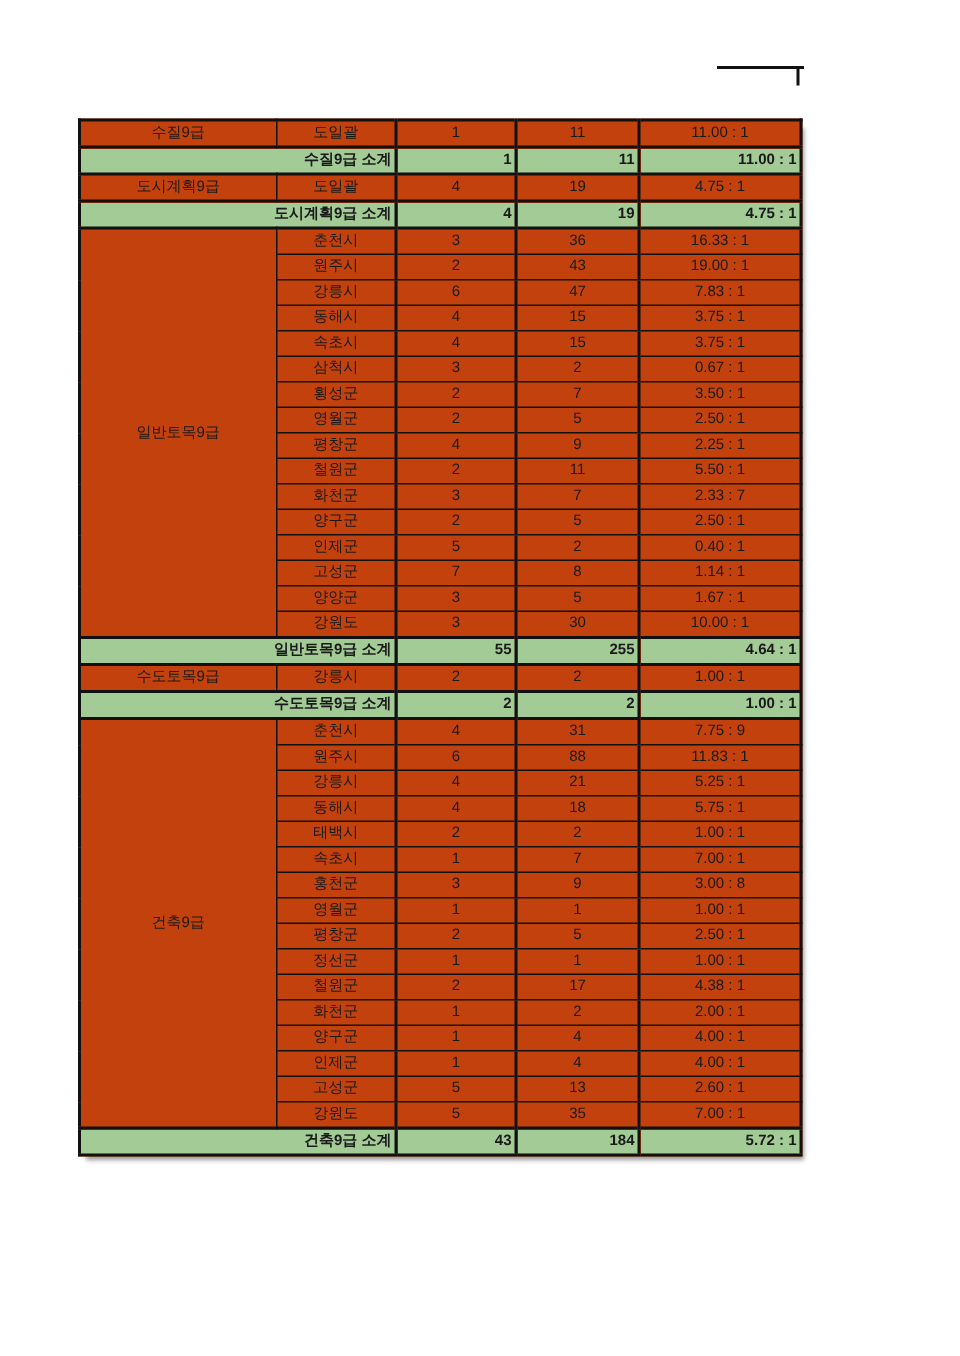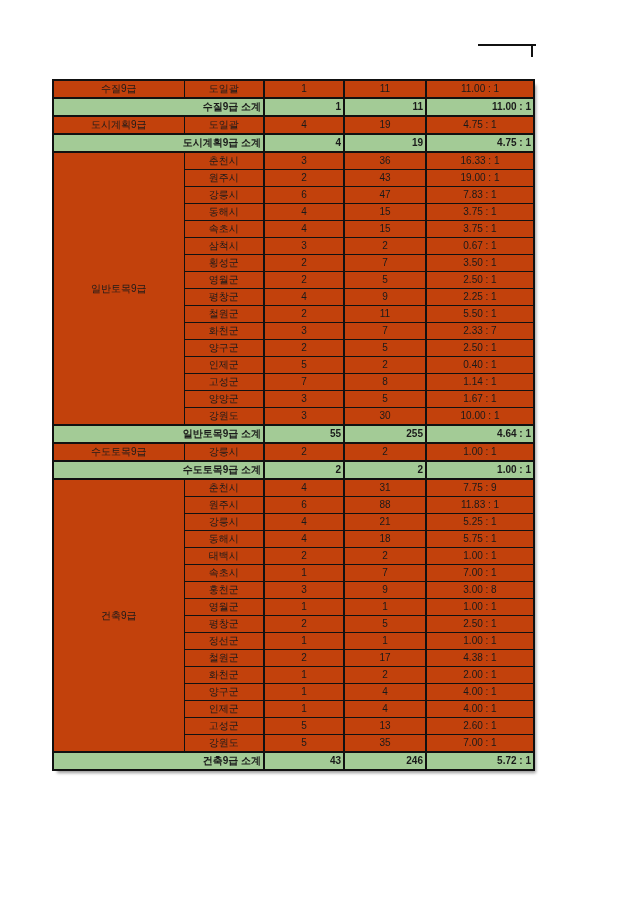--- a/index.html
+++ b/index.html
@@ -325,19 +325,19 @@
           </tr>
           <tr>
             <td>강원도</td>
             <td class="b2l">5</td>
             <td class="b2l">35</td>
             <td class="b2l">7.00 : 1</td>
           </tr>
           <tr class="subtotal">
             <td colspan="2">건축9급 소계</td>
             <td class="b2l">43</td>
-            <td class="b2l">246</td>
+            <td class="b2l">184</td>
             <td class="b2l">5.72 : 1</td>
           </tr>
         </tbody>
     </table>
   </div>
 </div>
 
 </body></html>

